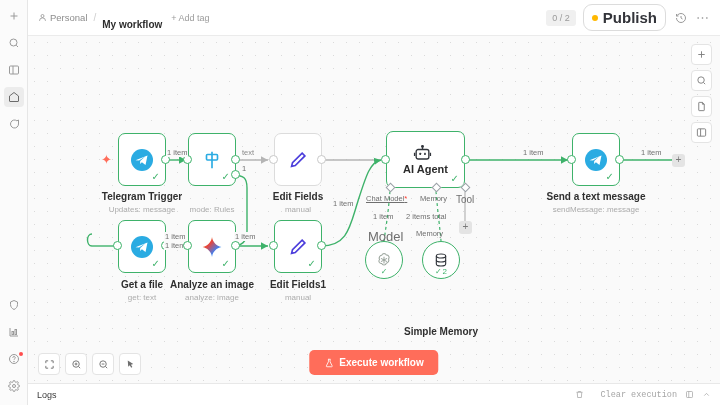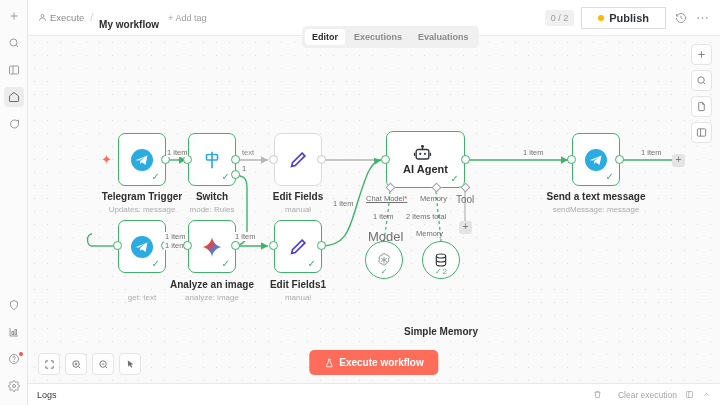--- a/index.html
+++ b/index.html
@@ -39,22 +39,22 @@
   .crumb-person { display: flex; align-items: center; gap: 3px; color: #8d8d8d; font-size: 9.5px; }
   .crumb-sep { color: #cfcfcf; margin: 0 6px; font-size: 10px; }
   .crumb-name { color: #2d2d2d; font-size: 10px; font-weight: bold; margin-top: 13px; }
   .add-tag { color: #9c9c9c; font-size: 9px; margin-left: 9px; }
   .top-right { margin-left: auto; display: flex; align-items: center; gap: 7px; }
   .counter {
     background: #f0f0f0; color: #9a9a9a; font-size: 9px;
     border-radius: 3px; padding: 3px 6px;
   }
   .publish-btn {
-    border: 1px solid #dcdcdc; border-radius: 0; background: #fff;
-    font-size: 11px; color: #33343a; padding: 4px 16px;
+    border: 1px solid #dcdcdc; border-radius: 9px; background: #fff;
+    font-size: 15px; color: #33343a; padding: 4px 8px;
     display: flex; align-items: center; gap: 5px; font-weight: bold;
   }
   .pub-dot { width: 6px; height: 6px; border-radius: 50%; background: #ffb800; }
   .top-ico { color: #9a9a9a; width: 16px; height: 16px; display:flex; align-items:center; justify-content:center; }
   .dots { color: #9a9a9a; font-size: 13px; letter-spacing: 1px; }
 
   
   .tabs {
     position: absolute; left: 302px; top: 26px; z-index: 36;
     background: #f0f0f0; border-radius: 5px; padding: 3px;
@@ -140,21 +140,21 @@
   }
 
   
   .logsbar {
     position: absolute; left: 28px; bottom: 0; right: 0; height: 22px;
     background: #fff; border-top: 1px solid #e8e8e8;
     display: flex; align-items: center; padding: 0 9px; z-index: 35;
   }
   .logs-title { font-size: 9px; color: #3a3a3a; }
   .logs-right { margin-left: auto; display: flex; align-items: center; gap: 8px; color: #a5a5a5; font-size: 8.5px; }
-  .logs-right .li { display: flex; align-items: flex-start; gap: 16px; }
+  .logs-right .li { display: flex; align-items: flex-start; gap: 16px; font-family: Liberation Mono, monospace; }
 </style>
 </head>
 <body>
 
 <div id="app">
 
   <div class="rail">
     <div class="rail-ico">
       <svg width="12" height="12" viewBox="0 0 24 24" fill="none" stroke="currentColor" stroke-width="2">
           <path d="M12 5v14M5 12h14"></path>
@@ -212,21 +212,21 @@
         </svg>
     </div>
   </div>
 
   <div class="topbar">
     <div class="crumb-person">
       <svg width="9" height="9" viewBox="0 0 24 24" fill="none" stroke="currentColor" stroke-width="2">
           <circle cx="12" cy="8" r="4"></circle>
           <path d="M4 21a8 8 0 0116 0"></path>
         </svg>
-      <span>Execute</span>
+      <span>Personal</span>
     </div>
     <span class="crumb-sep">/</span>
     <span class="crumb-name">My workflow</span>
     <span class="add-tag">+ Add tag</span>
 
     <div class="top-right">
       <span class="counter">0 / 2</span>
       <div class="publish-btn">
         <span class="pub-dot"></span>
         <span>Publish</span>
@@ -235,25 +235,20 @@
         <svg width="12" height="12" viewBox="0 0 24 24" fill="none" stroke="currentColor" stroke-width="2">
             <path d="M3 12a9 9 0 109-9 9 9 0 00-6.4 2.6L3 8"></path>
             <path d="M3 4v4h4"></path>
             <path d="M12 8v4l3 2"></path>
           </svg>
       </div>
       <span class="dots">⋯</span>
     </div>
   </div>
 
-  <div class="tabs">
-    <div class="tab active">Editor</div>
-    <div class="tab">Executions</div>
-    <div class="tab">Evaluations</div>
-  </div>
 
   <div class="canvas">
 
     <svg class="edges">
       <defs>
         <marker id="ag" markerWidth="7" markerHeight="7" refX="5" refY="3.2" orient="auto">
           <path d="M0,0.6 L5,3.2 L0,5.8 z" fill="#3eb26a"></path>
         </marker>
         <marker id="agy" markerWidth="7" markerHeight="7" refX="5" refY="3.2" orient="auto">
           <path d="M0,0.6 L5,3.2 L0,5.8 z" fill="#b5b5b5"></path>
@@ -306,21 +301,20 @@
           <rect x="6" y="6" width="12" height="6" rx="1"></rect>
       </svg>
       <span class="chk">✓</span>
     </div>
     <div class="port" style="left:155px;top:119px;"></div>
     <div class="port" style="left:203px;top:119px;"></div>
     <div class="port" style="left:203px;top:134px;"></div>
     <div class="edgelbl" style="left:138px;top:112px;">1 item</div>
     <div class="edgelbl g" style="left:213px;top:112px;">text</div>
     <div class="edgelbl" style="left:213px;top:128px;">1</div>
-    <div class="nlabel" style="left:120px;top:155px;width:128px;">Switch</div>
     <div class="nsub" style="left:120px;top:169px;width:128px;">mode: Rules</div>
 
     <div class="node gray" style="left:246px;top:97px;width:48px;height:53px;">
       <svg width="22" height="22" viewBox="0 0 24 24" fill="none" stroke="#4b3ddb" stroke-width="1.8">
         <path d="M16.5 4.5l3 3L9 18l-4 1 1-4z"></path>
       </svg>
     </div>
     <div class="port gray" style="left:241px;top:119px;"></div>
     <div class="port gray" style="left:289px;top:119px;"></div>
     <div class="nlabel" style="left:206px;top:155px;width:128px;">Edit Fields</div>
@@ -330,20 +324,21 @@
       <svg width="24" height="24" viewBox="0 0 24 24">
         <circle cx="12" cy="12" r="11" fill="#2aabe2"></circle>
         <path d="M5.5 12.2l12-4.6-2 9.4-3.6-2.7-1.8 1.7.1-2.9 5-4.6-6.2 3.9z" fill="#fff"></path>
       </svg>
       <span class="chk">✓</span>
     </div>
     <div class="port" style="left:85px;top:205px;"></div>
     <div class="port" style="left:133px;top:205px;"></div>
     <div class="edgelbl" style="left:136px;top:196px;">1 item</div>
     <div class="edgelbl" style="left:136px;top:205px;">1 item</div>
+    <div class="nlabel" style="left:50px;top:243px;width:128px;">Get a file</div>
     <div class="nsub" style="left:50px;top:257px;width:128px;">get: text</div>
 
     <div class="node" style="left:160px;top:184px;width:48px;height:53px;">
       <svg width="24" height="24" viewBox="0 0 24 24">
         <defs>
           <linearGradient id="gem" x1="0" y1="0" x2="1" y2="1">
             <stop offset="0%" stop-color="#f0b429"></stop>
               <stop offset="35%" stop-color="#e8453c"></stop>
             <stop offset="70%" stop-color="#3b82f6"></stop>
               <stop offset="100%" stop-color="#18a558"></stop>

